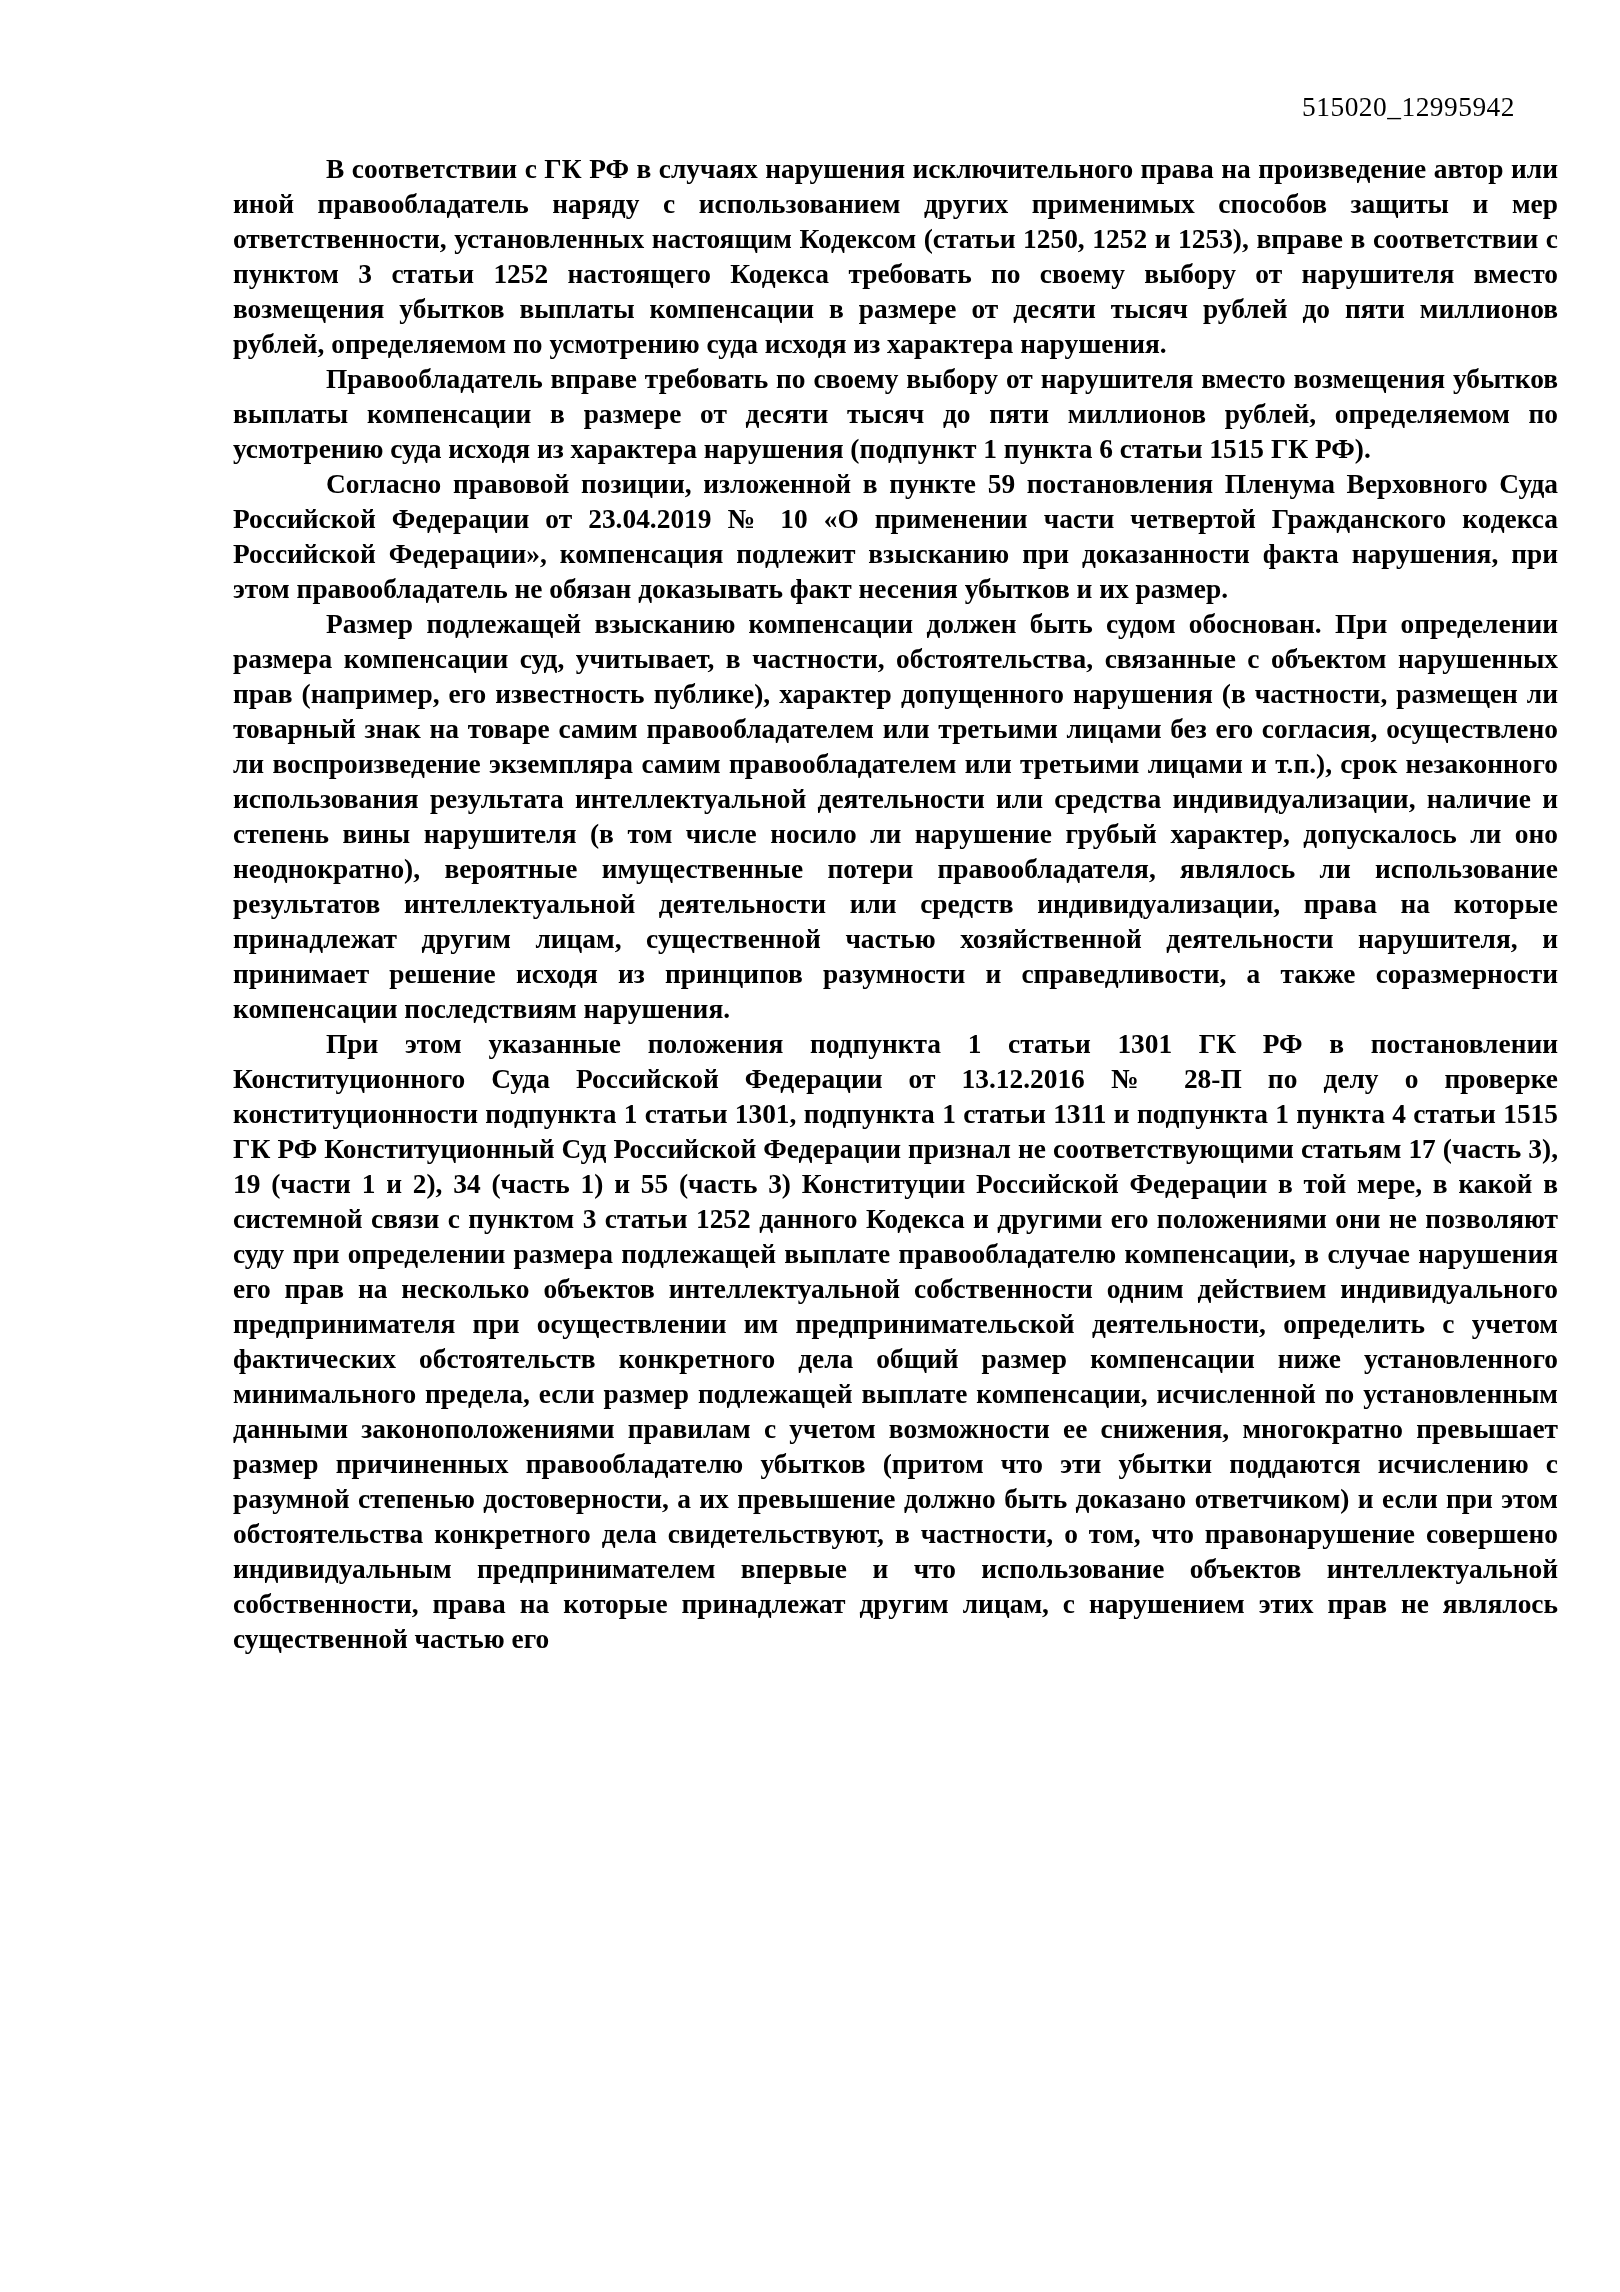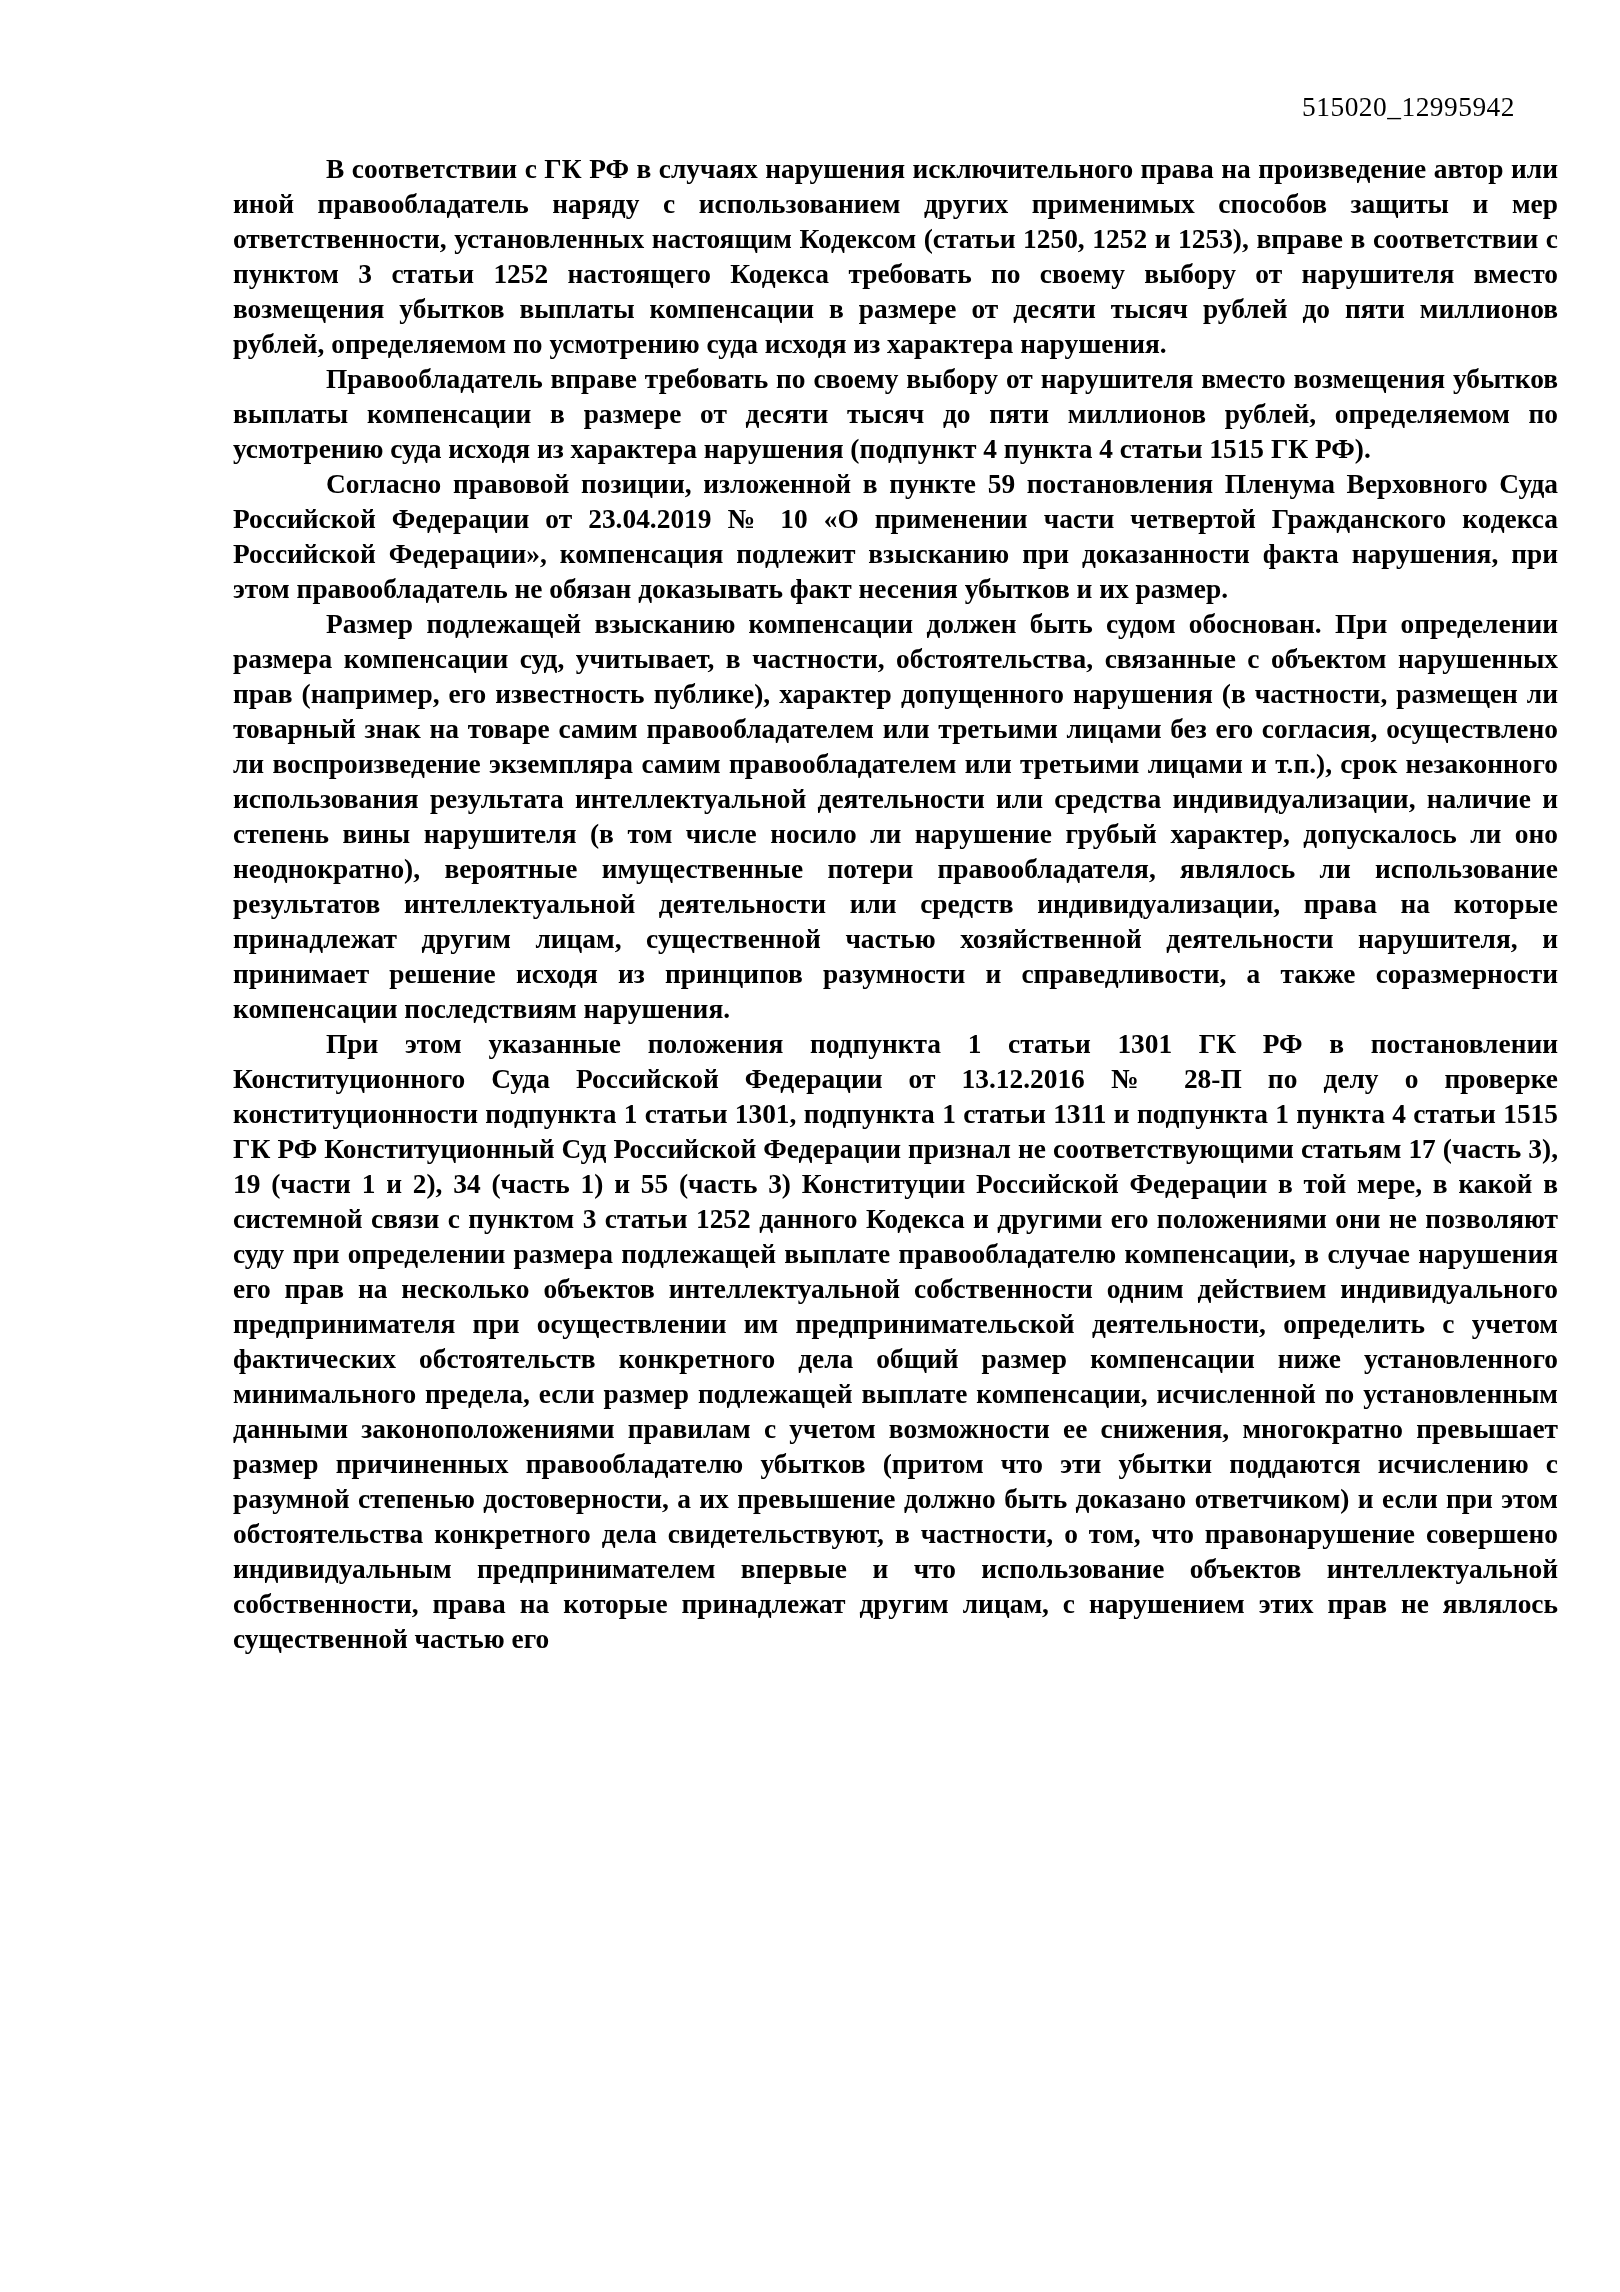--- a/index.html
+++ b/index.html
@@ -81,21 +81,21 @@
 </style>
 </head>
 <body>
 
 <div class="page">
 
   <div class="doc-id">515020_12995942</div>
 
   <div class="content">
     <p>В соответствии с ГК РФ в случаях нарушения исключительного права на произведение автор или иной правообладатель наряду с использованием других применимых способов защиты и мер ответственности, установленных настоящим Кодексом (статьи 1250, 1252 и 1253), вправе в соответствии с пунктом 3 статьи 1252 настоящего Кодекса требовать по своему выбору от нарушителя вместо возмещения убытков выплаты компенсации в размере от десяти тысяч рублей до пяти миллионов рублей, определяемом по усмотрению суда исходя из характера нарушения.</p>
-    <p>Правообладатель вправе требовать по своему выбору от нарушителя вместо возмещения убытков выплаты компенсации в размере от десяти тысяч до пяти миллионов рублей, определяемом по усмотрению суда исходя из характера нарушения (подпункт 4 пункта 4 статьи 1515 ГК РФ).</p>
+    <p>Правообладатель вправе требовать по своему выбору от нарушителя вместо возмещения убытков выплаты компенсации в размере от десяти тысяч до пяти миллионов рублей, определяемом по усмотрению суда исходя из характера нарушения (подпункт 1 пункта 6 статьи 1515 ГК РФ).</p>
     <p>Согласно правовой позиции, изложенной в пункте 59 постановления Пленума Верховного Суда Российской Федерации от 23.04.2019 № 10 «О применении части четвертой Гражданского кодекса Российской Федерации», компенсация подлежит взысканию при доказанности факта нарушения, при этом правообладатель не обязан доказывать факт несения убытков и их размер.</p>
     <p>Размер подлежащей взысканию компенсации должен быть судом обоснован. При определении размера компенсации суд, учитывает, в частности, обстоятельства, связанные с объектом нарушенных прав (например, его известность публике), характер допущенного нарушения (в частности, размещен ли товарный знак на товаре самим правообладателем или третьими лицами без его согласия, осуществлено ли воспроизведение экземпляра самим правообладателем или третьими лицами и т.п.), срок незаконного использования результата интеллектуальной деятельности или средства индивидуализации, наличие и степень вины нарушителя (в том числе носило ли нарушение грубый характер, допускалось ли оно неоднократно), вероятные имущественные потери правообладателя, являлось ли использование результатов интеллектуальной деятельности или средств индивидуализации, права на которые принадлежат другим лицам, существенной частью хозяйственной деятельности нарушителя, и принимает решение исходя из принципов разумности и справедливости, а также соразмерности компенсации последствиям нарушения.</p>
     <p>При этом указанные положения подпункта 1 статьи 1301 ГК РФ в постановлении Конституционного Суда Российской Федерации от 13.12.2016 № 28-П по делу о проверке конституционности подпункта 1 статьи 1301, подпункта 1 статьи 1311 и подпункта 1 пункта 4 статьи 1515 ГК РФ Конституционный Суд Российской Федерации признал не соответствующими статьям 17 (часть 3), 19 (части 1 и 2), 34 (часть 1) и 55 (часть 3) Конституции Российской Федерации в той мере, в какой в системной связи с пунктом 3 статьи 1252 данного Кодекса и другими его положениями они не позволяют суду при определении размера подлежащей выплате правообладателю компенсации, в случае нарушения его прав на несколько объектов интеллектуальной собственности одним действием индивидуального предпринимателя при осуществлении им предпринимательской деятельности, определить с учетом фактических обстоятельств конкретного дела общий размер компенсации ниже установленного минимального предела, если размер подлежащей выплате компенсации, исчисленной по установленным данными законоположениями правилам с учетом возможности ее снижения, многократно превышает размер причиненных правообладателю убытков (притом что эти убытки поддаются исчислению с разумной степенью достоверности, а их превышение должно быть доказано ответчиком) и если при этом обстоятельства конкретного дела свидетельствуют, в частности, о том, что правонарушение совершено индивидуальным предпринимателем впервые и что использование объектов интеллектуальной собственности, права на которые принадлежат другим лицам, с нарушением этих прав не являлось существенной частью его</p>
   </div>
 
   <div class="page-number">6</div>
 
   <div class="barcode">
     <div class="barcode-bars"></div>
     <div class="barcode-number">16020005303854</div>

